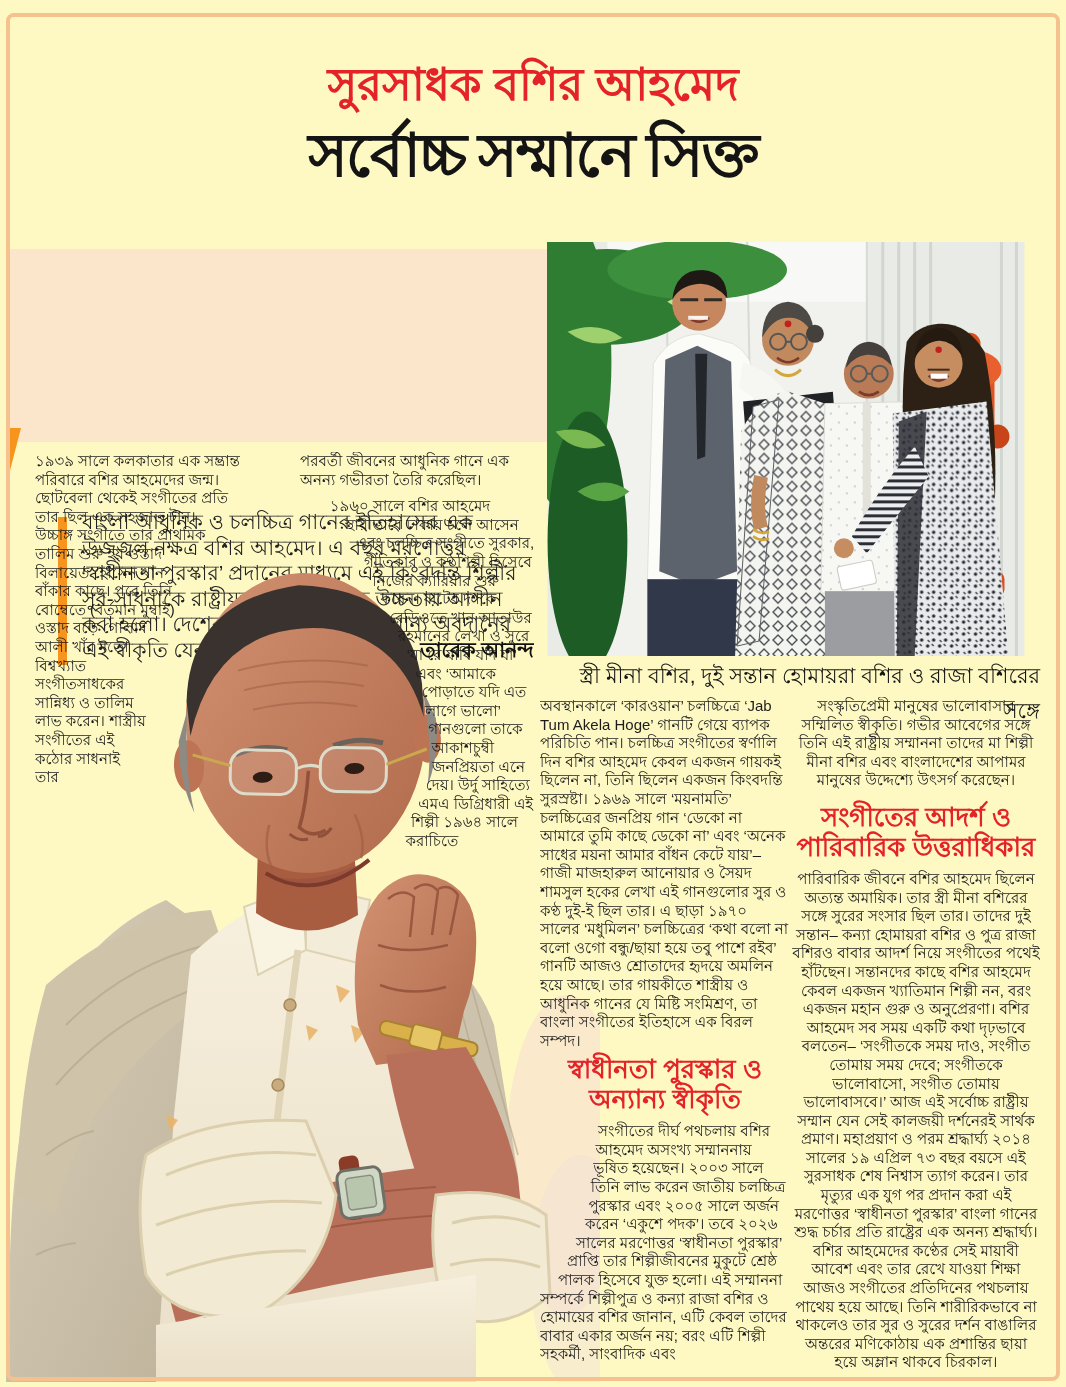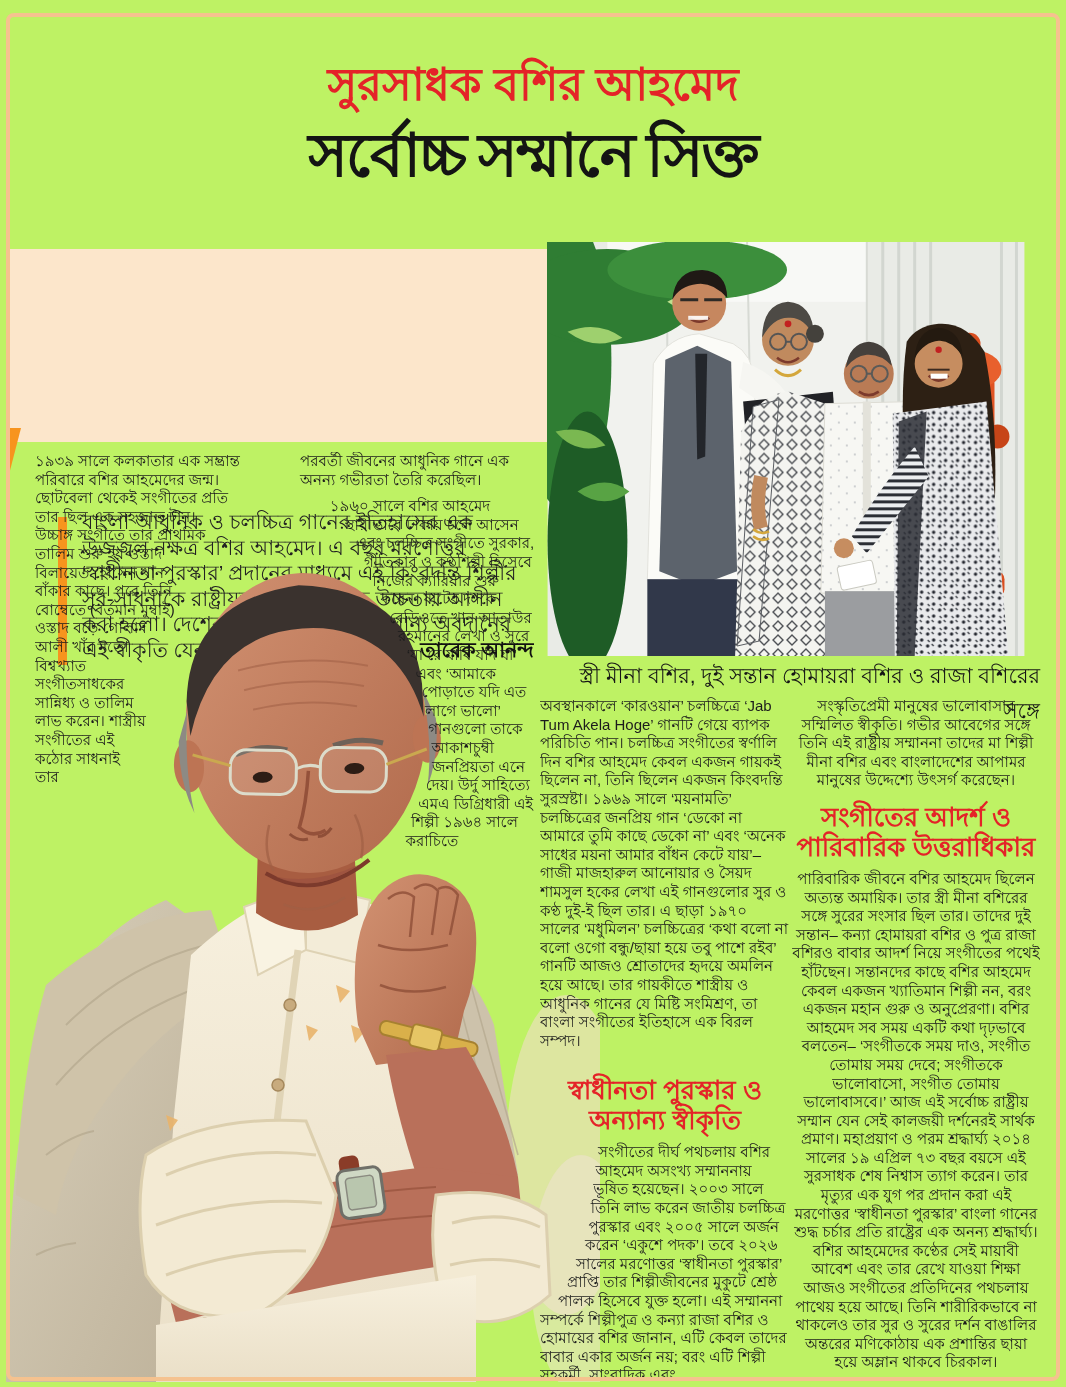--- a/index.html
+++ b/index.html
@@ -1,20 +1,20 @@
 <!DOCTYPE html>
 <html style="--accent_red: #e42328; --peach_bg: #fce6cb; --orange: #f7941e; --frame_border: #f5c28f; --headline_ink: #141414;"><head>
 <meta charset="utf-8">
 <style>
   :root{
     --accent_red:#e42328; --peach_bg:#fce6cb; --orange:#f7941e;
     --frame_border:#f5c28f; --headline_ink:#141414; --body_ink:#1c1c1c;
   }
   html,body{margin:0;padding:0;background:#888;}
-  .page{position:relative;width:1066px;height:1387px;background:#bef264;overflow:hidden;
+  .page{position:relative;width:1066px;height:1387px;background:#fef9c3;overflow:hidden;
         font-family:"Liberation Sans","DejaVu Sans",sans-serif;color:var(--body_ink);}
   .frame{position:absolute;left:6px;top:13px;width:1046px;height:1360px;
          border:4px solid var(--frame_border);border-radius:8px;pointer-events:none;z-index:6;}
   .kicker{position:absolute;left:0;top:50px;width:100%;text-align:center;
           font-size:45px;font-weight:bold;color:var(--accent_red);white-space:nowrap;}
   .headline{position:absolute;left:0;top:100px;width:100%;text-align:center;
             font-family:"Liberation Serif","DejaVu Serif",serif;
             font-size:60px;line-height:112px;font-weight:800;color:var(--headline_ink);
             letter-spacing:-2px;white-space:nowrap;}
   .introbox{position:absolute;left:10px;top:249px;width:537px;height:193px;
@@ -340,21 +340,21 @@
   </div>
 
   <div class="col col2">
     <p class="lead">পরবর্তী জীবনের আধুনিক গানে এক অনন্য গভীরতা তৈরি করেছিল।</p>
     <div class="ph-l"></div>
     <p class="body">১৯৬০ সালে বশির আহমেদ স্থায়ীভাবে ঢাকায় চলে আসেন এবং চলচ্চিত্র সংগীতে সুরকার, গীতিকার ও কণ্ঠশিল্পী হিসেবে নিজের ক্যারিয়ার শুরু করেন। ষাটের দশকে রেডিওতে খান আতাউর রহমানের লেখা ও সুরে ‘যা রে যাবি যদি যা’ এবং ‘আমাকে পোড়াতে যদি এত লাগে ভালো’ গানগুলো তাকে আকাশচুম্বী জনপ্রিয়তা এনে দেয়। উর্দু সাহিত্যে এমএ ডিগ্রিধারী এই শিল্পী ১৯৬৪ সালে করাচিতে</p>
   </div>
 
   <div class="col col3">
     <p class="body">অবস্থানকালে ‘কারওয়ান’ চলচ্চিত্রে ‘Jab Tum Akela Hoge’ গানটি গেয়ে ব্যাপক পরিচিতি পান। চলচ্চিত্র সংগীতের স্বর্ণালি দিন বশির আহমেদ কেবল একজন গায়কই ছিলেন না, তিনি ছিলেন একজন কিংবদন্তি সুরস্রষ্টা। ১৯৬৯ সালে ‘ময়নামতি’ চলচ্চিত্রের জনপ্রিয় গান ‘ডেকো না আমারে তুমি কাছে ডেকো না’ এবং ‘অনেক সাধের ময়না আমার বাঁধন কেটে যায়’– গাজী মাজহারুল আনোয়ার ও সৈয়দ শামসুল হকের লেখা এই গানগুলোর সুর ও কণ্ঠ দুই-ই ছিল তার। এ ছাড়া ১৯৭০ সালের ‘মধুমিলন’ চলচ্চিত্রের ‘কথা বলো না বলো ওগো বন্ধু/ছায়া হয়ে তবু পাশে রইব’ গানটি আজও শ্রোতাদের হৃদয়ে অমলিন হয়ে আছে। তার গায়কীতে শাস্ত্রীয় ও আধুনিক গানের যে মিষ্টি সংমিশ্রণ, তা বাংলা সংগীতের ইতিহাসে এক বিরল সম্পদ।</p>
-    <h2 class="sechead center" style="margin-top:25px">স্বাধীনতা পুরস্কার ও অন্যান্য স্বীকৃতি</h2>
+    <h2 class="sechead center" style="margin-top:4px">স্বাধীনতা পুরস্কার ও অন্যান্য স্বীকৃতি</h2>
     <div>
       <div class="ph-l3"></div>
       <p class="body">সংগীতের দীর্ঘ পথচলায় বশির আহমেদ অসংখ্য সম্মাননায় ভূষিত হয়েছেন। ২০০৩ সালে তিনি লাভ করেন জাতীয় চলচ্চিত্র পুরস্কার এবং ২০০৫ সালে অর্জন করেন ‘একুশে পদক’। তবে ২০২৬ সালের মরণোত্তর ‘স্বাধীনতা পুরস্কার’ প্রাপ্তি তার শিল্পীজীবনের মুকুটে শ্রেষ্ঠ পালক হিসেবে যুক্ত হলো। এই সম্মাননা সম্পর্কে শিল্পীপুত্র ও কন্যা রাজা বশির ও হোমায়ের বশির জানান, এটি কেবল তাদের বাবার একার অর্জন নয়; বরং এটি শিল্পী সহকর্মী, সাংবাদিক এবং</p>
     </div>
   </div>
 
   <div class="col col4">
     <p class="body">সংস্কৃতিপ্রেমী মানুষের ভালোবাসার সম্মিলিত স্বীকৃতি। গভীর আবেগের সঙ্গে তিনি এই রাষ্ট্রীয় সম্মাননা তাদের মা শিল্পী মীনা বশির এবং বাংলাদেশের আপামর মানুষের উদ্দেশ্যে উৎসর্গ করেছেন।</p>
     <h2 class="sechead" style="margin-top:12px">সংগীতের আদর্শ ও পারিবারিক উত্তরাধিকার</h2>
     <p class="body">পারিবারিক জীবনে বশির আহমেদ ছিলেন অত্যন্ত অমায়িক। তার স্ত্রী মীনা বশিরের সঙ্গে সুরের সংসার ছিল তার। তাদের দুই সন্তান– কন্যা হোমায়রা বশির ও পুত্র রাজা বশিরও বাবার আদর্শ নিয়ে সংগীতের পথেই হাঁটছেন। সন্তানদের কাছে বশির আহমেদ কেবল একজন খ্যাতিমান শিল্পী নন, বরং একজন মহান গুরু ও অনুপ্রেরণা। বশির আহমেদ সব সময় একটি কথা দৃঢ়ভাবে বলতেন– ‘সংগীতকে সময় দাও, সংগীত তোমায় সময় দেবে; সংগীতকে ভালোবাসো, সংগীত তোমায় ভালোবাসবে।’ আজ এই সর্বোচ্চ রাষ্ট্রীয় সম্মান যেন সেই কালজয়ী দর্শনেরই সার্থক প্রমাণ। মহাপ্রয়াণ ও পরম শ্রদ্ধার্ঘ্য ২০১৪ সালের ১৯ এপ্রিল ৭৩ বছর বয়সে এই সুরসাধক শেষ নিশ্বাস ত্যাগ করেন। তার মৃত্যুর এক যুগ পর প্রদান করা এই মরণোত্তর ‘স্বাধীনতা পুরস্কার’ বাংলা গানের শুদ্ধ চর্চার প্রতি রাষ্ট্রের এক অনন্য শ্রদ্ধার্ঘ্য। বশির আহমেদের কণ্ঠের সেই মায়াবী আবেশ এবং তার রেখে যাওয়া শিক্ষা আজও সংগীতের প্রতিদিনের পথচলায় পাথেয় হয়ে আছে। তিনি শারীরিকভাবে না থাকলেও তার সুর ও সুরের দর্শন বাঙালির অন্তরের মণিকোঠায় এক প্রশান্তির ছায়া হয়ে অম্লান থাকবে চিরকাল।</p>

